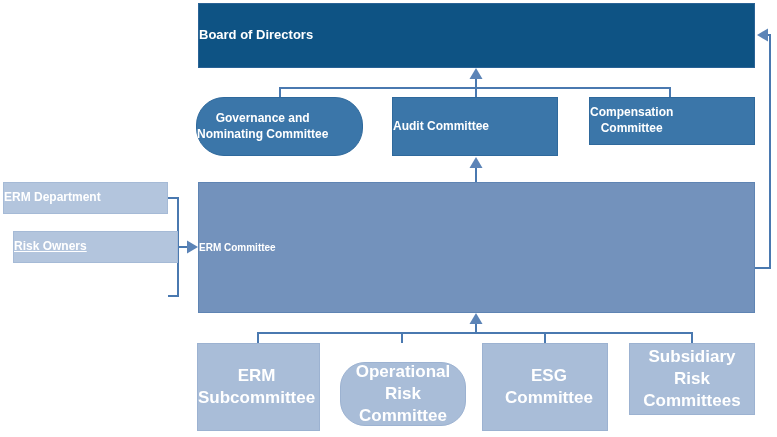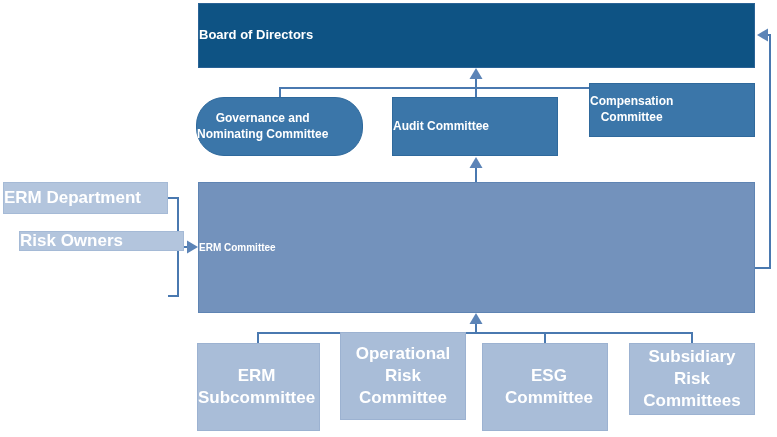--- a/index.html
+++ b/index.html
@@ -18,21 +18,21 @@
   }
   .node{
     position:absolute; display:flex; align-items:center; 
     text-align:center; box-sizing:border-box;
     color:var(--label-color); font-weight:700;
   }
   .node .lbl{ white-space:pre-line; line-height:1.3; }
   .dark { background:var(--board-fill);     border:1px solid var(--board-border);     font-size:13px; }
   .mid  { background:var(--committee-fill); border:1px solid var(--committee-border); font-size:12px; }
   .slate{ background:var(--erm-fill);       border:1px solid var(--erm-border);       font-size:10px; }
-  .light{ background:var(--left-fill);      border:1px solid var(--left-border);      font-size:17px; }
+  .light{ background:var(--left-fill);      border:1px solid var(--left-border);      font-size:12px; }
   .sub  { background:var(--sub-fill);       border:1px solid var(--sub-border);       font-size:17px; }
   svg.wires{ position:absolute; left:0; top:0; width:777px; height:437px; pointer-events:none; }
   .edge{ stroke:var(--line-color); stroke-width:2; fill:none; }
   .arrowhead{ fill:var(--arrow-fill); stroke:none; }
 </style>
 </head>
 <body>
 
 <div class="canvas">
 
@@ -75,44 +75,44 @@
 
   <div class="node mid" style="left:196px; top:97px; width:167px; height:59px;border-radius:28px;">
     <span class="lbl">Governance and
 Nominating Committee</span>
   </div>
 
   <div class="node mid" style="left:392px; top:97px; width:166px; height:59px;">
     <span class="lbl">Audit Committee</span>
   </div>
 
-  <div class="node mid" style="left:589px; top:83px; width:166px; height:54px;">
+  <div class="node mid" style="left:589px; top:97px; width:166px; height:48px;">
     <span class="lbl">Compensation
 Committee</span>
   </div>
 
   <div class="node slate" style="left:198px; top:182px; width:557px; height:131px;">
     <span class="lbl">ERM Committee</span>
   </div>
 
   <div class="node light" style="left:3px; top:182px; width:165px; height:32px;">
     <span class="lbl">ERM Department</span>
   </div>
 
-  <div class="node light" style="left:19px; top:231px; width:165px; height:20px;">
+  <div class="node light" style="left:13px; top:231px; width:165px; height:32px;text-decoration:underline;">
     <span class="lbl">Risk Owners</span>
   </div>
 
 
   <div class="node sub" style="left:197px; top:343px; width:123px; height:88px;">
     <span class="lbl">ERM
 Subcommittee</span>
   </div>
 
-  <div class="node sub" style="left:340px; top:332px; width:126px; height:88px;">
+  <div class="node sub" style="left:340px; top:362px; width:126px; height:64px;border-radius:25px;">
     <span class="lbl">Operational Risk
 Committee</span>
   </div>
 
   <div class="node sub" style="left:482px; top:343px; width:126px; height:88px;padding-left:22px;">
     <span class="lbl">ESG
 Committee</span>
   </div>
 
   <div class="node sub" style="left:629px; top:343px; width:126px; height:72px;">

